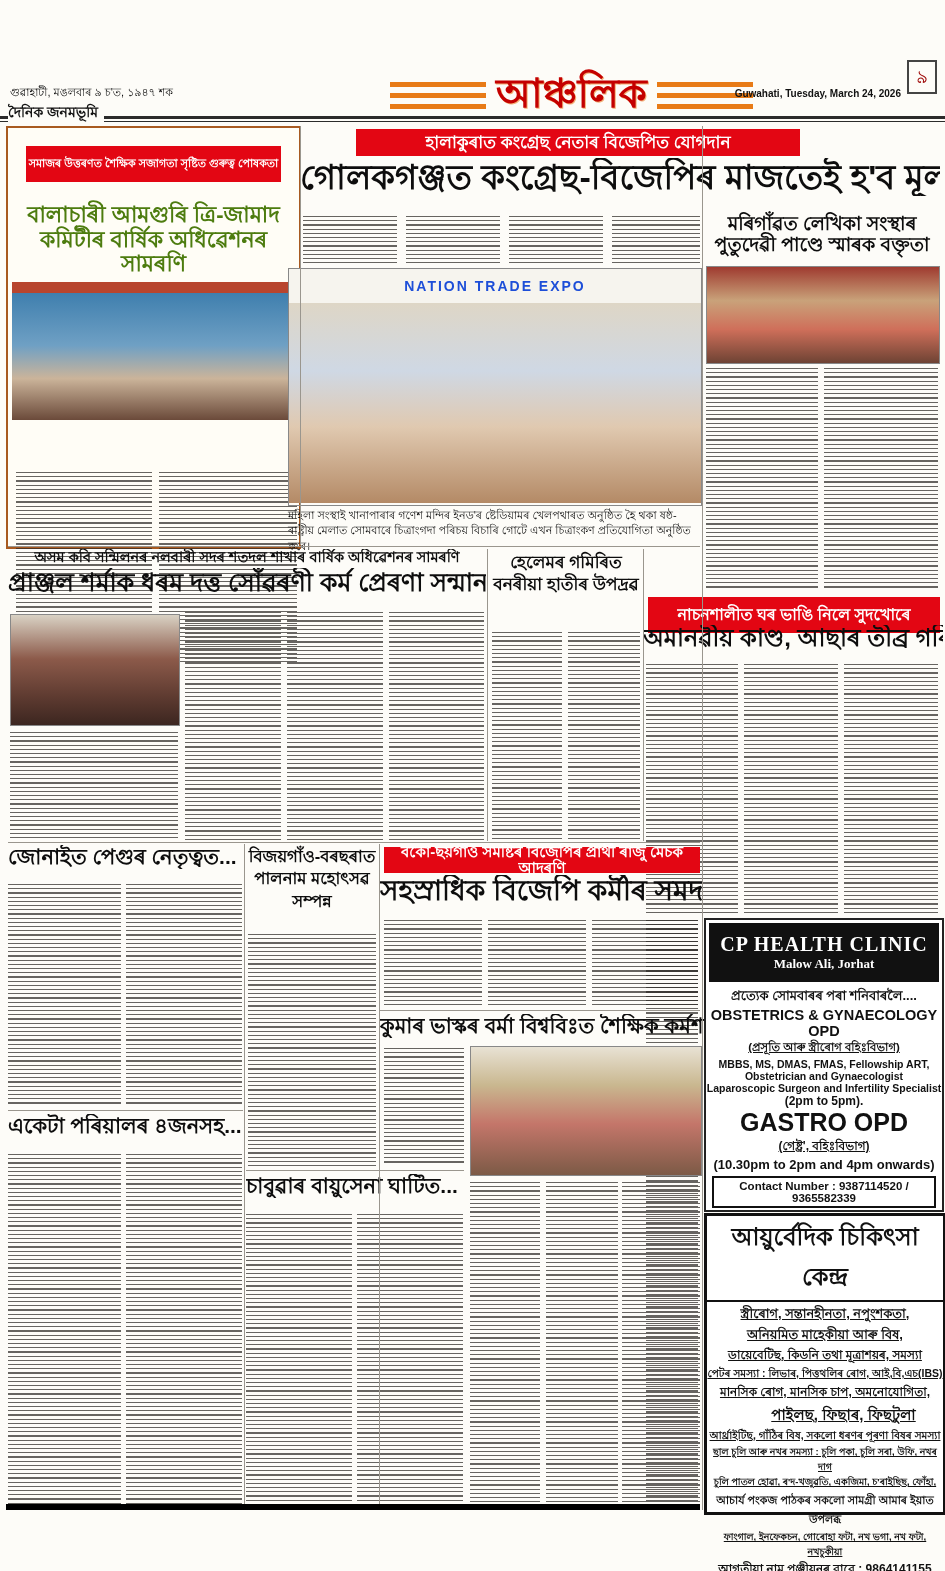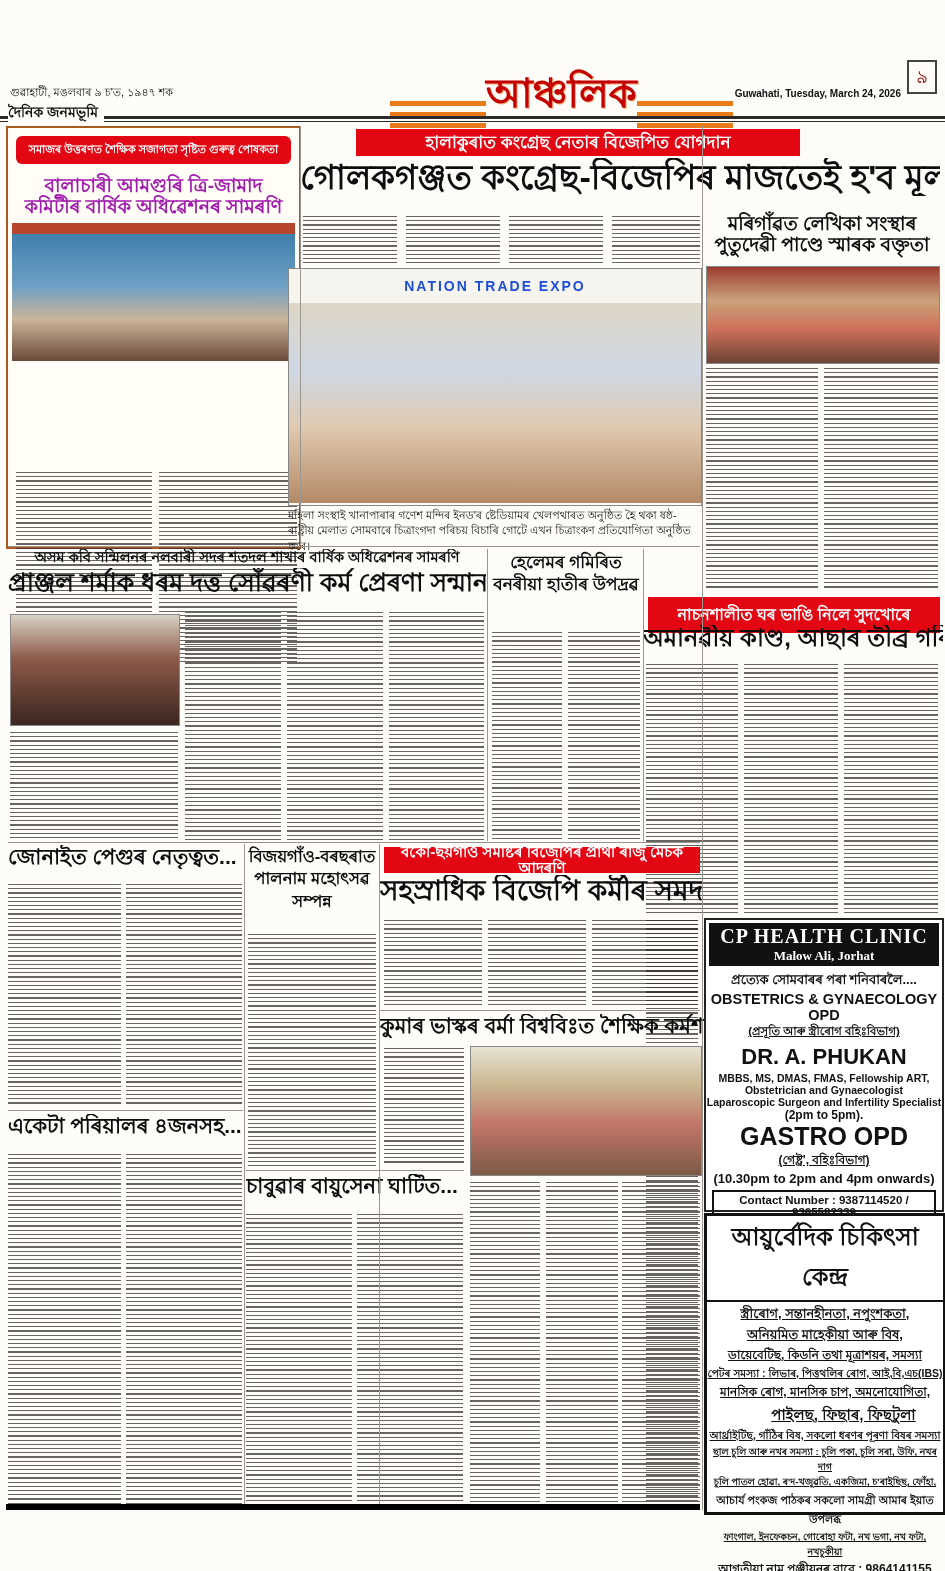--- a/index.html
+++ b/index.html
@@ -18,33 +18,33 @@
   .adline{text-align:center;}
   .u{text-decoration:underline;}
   .serif{font-family:"Liberation Serif","DejaVu Serif",serif;}
 </style>
 </head>
 <body>
 
 <div class="page">
 
   <div class="abs" style="left:10px;top:84px;font-size:11px;">গুৱাহাটী, মঙলবাৰ ৯ চ'ত, ১৯৪৭ শক</div>
-  <div class="abs" style="left:390px;top:62px;display:flex;align-items:flex-end;">
+  <div class="abs" style="left:390px;top:62px;display:flex;align-items:center;gap:10px;">
     <div class="logo-lines"></div>
     <div style="font-size:40px;font-weight:bold;color:#c40000;text-shadow:1px 1px 0 #f3b178;">আঞ্চলিক</div>
     <div class="logo-lines"></div>
   </div>
   <div class="abs" style="right:44px;top:88px;font-size:10px;font-weight:bold;">Guwahati, Tuesday, March 24, 2026</div>
   <div class="abs center" style="right:8px;top:60px;width:26px;height:30px;border:2px solid #444;font-size:18px;color:#9b0000;line-height:30px;">৯</div>
   <div class="abs" style="left:0;top:116px;width:945px;height:2px;border-top:3px solid #2b2b2b;border-bottom:1px solid #2b2b2b;"></div>
   <div class="abs" style="left:8px;top:101px;font-size:14px;font-weight:bold;background:#fdfcf8;padding-right:6px;">দৈনিক জনমভূমি</div>
 
   <div class="abs" style="left:6px;top:126px;width:291px;height:419px;border:2px solid #a85a20;background:#fffdf6;">
-    <div class="redband" style="margin:8px;height:28px;font-size:11px;border-radius:6px;">সমাজৰ উত্তৰণত শৈক্ষিক সজাগতা সৃষ্টিত গুৰুত্ব পোষকতা</div>
-    <div class="hl center" style="padding:3px 6px;font-size:19px;color:#a21caf;">বালাচাৰী আমগুৰি ত্ৰি-জামাদ কমিটীৰ বাৰ্ষিক অধিৱেশনৰ সামৰণি</div>
+    <div class="redband" style="margin:18px;height:36px;font-size:11px;">সমাজৰ উত্তৰণত শৈক্ষিক সজাগতা সৃষ্টিত গুৰুত্ব পোষকতা</div>
+    <div class="hl center" style="padding:3px 6px;font-size:22px;color:#4d7c0f;">বালাচাৰী আমগুৰি ত্ৰি-জামাদ কমিটীৰ বাৰ্ষিক অধিৱেশনৰ সামৰণি</div>
     <div class="photo" style="margin:2px 4px;height:138px;background:linear-gradient(to bottom,#b8452e 0%,#b8452e 8%,#3f7fae 8%,#6fa0c4 46%,#cbb49a 70%,#6b4a3a 100%);"></div>
     <div class="greek abs" style="left:8px;top:344px;width:136px;height:192px;"></div>
     <div class="greek abs" style="left:151px;top:344px;width:138px;height:192px;"></div>
   </div>
 
   <div class="redband abs" style="left:356px;top:129px;width:444px;height:27px;font-size:17px;">হালাকুৰাত কংগ্ৰেছ নেতাৰ বিজেপিত যোগদান</div>
   <div class="hl center nowrap abs" style="left:300px;top:158px;width:640px;font-size:34px;">গোলকগঞ্জত কংগ্ৰেছ-বিজেপিৰ মাজতেই হ'ব মূল যুঁজ</div>
   <div class="greek abs" style="left:303px;top:216px;width:94px;height:50px;"></div>
   <div class="greek abs" style="left:406px;top:216px;width:94px;height:50px;"></div>
   <div class="greek abs" style="left:509px;top:216px;width:94px;height:50px;"></div>
@@ -61,28 +61,27 @@
   <div class="greek abs" style="left:824px;top:368px;width:114px;height:220px;"></div>
 
   <div class="redband abs" style="left:648px;top:597px;width:292px;height:36px;font-size:16px;">নাচনশালীত ঘৰ ভাঙি নিলে সুদখোৰে</div>
   <div class="hl center nowrap abs" style="left:643px;top:625px;width:300px;font-size:24px;">অমানৱীয় কাণ্ড, আছাৰ তীব্ৰ গৰিহণা</div>
   <div class="greek abs" style="left:646px;top:664px;width:92px;height:250px;"></div>
   <div class="greek abs" style="left:744px;top:664px;width:94px;height:250px;"></div>
   <div class="greek abs" style="left:844px;top:664px;width:94px;height:250px;"></div>
   <div class="greek abs" style="left:646px;top:920px;width:52px;height:584px;"></div>
 
   <div class="abs" style="left:704px;top:918px;width:236px;height:290px;border:2px solid #222;background:#fff;font-weight:bold;">
-    <div class="center" style="margin:3px;background:#111;color:#fff;padding:2px 0;">
+    <div class="center" style="margin:3px;background:#111;color:#fff;padding:10px 0;">
       <div class="serif" style="font-size:20px;letter-spacing:1px;">CP HEALTH CLINIC</div>
       <div class="serif" style="font-size:13px;">Malow Ali, Jorhat</div>
     </div>
     <div class="adline" style="font-size:13px;margin-top:4px;">প্ৰত্যেক সোমবাৰৰ পৰা শনিবাৰলৈ....</div>
     <div class="adline" style="font-size:14.5px;">OBSTETRICS &amp; GYNAECOLOGY OPD</div>
     <div class="adline u" style="font-size:11.5px;">(প্ৰসূতি আৰু স্ত্ৰীৰোগ বহিঃবিভাগ)</div>
-    <div class="adline" style="font-size:22px;margin:2px 0;">DR. A. PHUKAN</div>
     <div class="adline" style="font-size:10.5px;">MBBS, MS, DMAS, FMAS, Fellowship ART,</div>
     <div class="adline" style="font-size:10.5px;">Obstetrician and Gynaecologist</div>
     <div class="adline" style="font-size:10.5px;">Laparoscopic Surgeon and Infertility Specialist</div>
     <div class="adline" style="font-size:12px;">(2pm to 5pm).</div>
     <div class="adline" style="font-size:25px;">GASTRO OPD</div>
     <div class="adline u" style="font-size:12px;">(গেষ্ট্ৰ', বহিঃবিভাগ)</div>
     <div class="adline" style="font-size:13px;">(10.30pm to 2pm and 4pm onwards)</div>
     <div class="adline" style="font-size:11.5px;border:2px solid #111;margin:4px 6px;padding:2px 0;">Contact Number : 9387114520 / 9365582339</div>
   </div>
 

